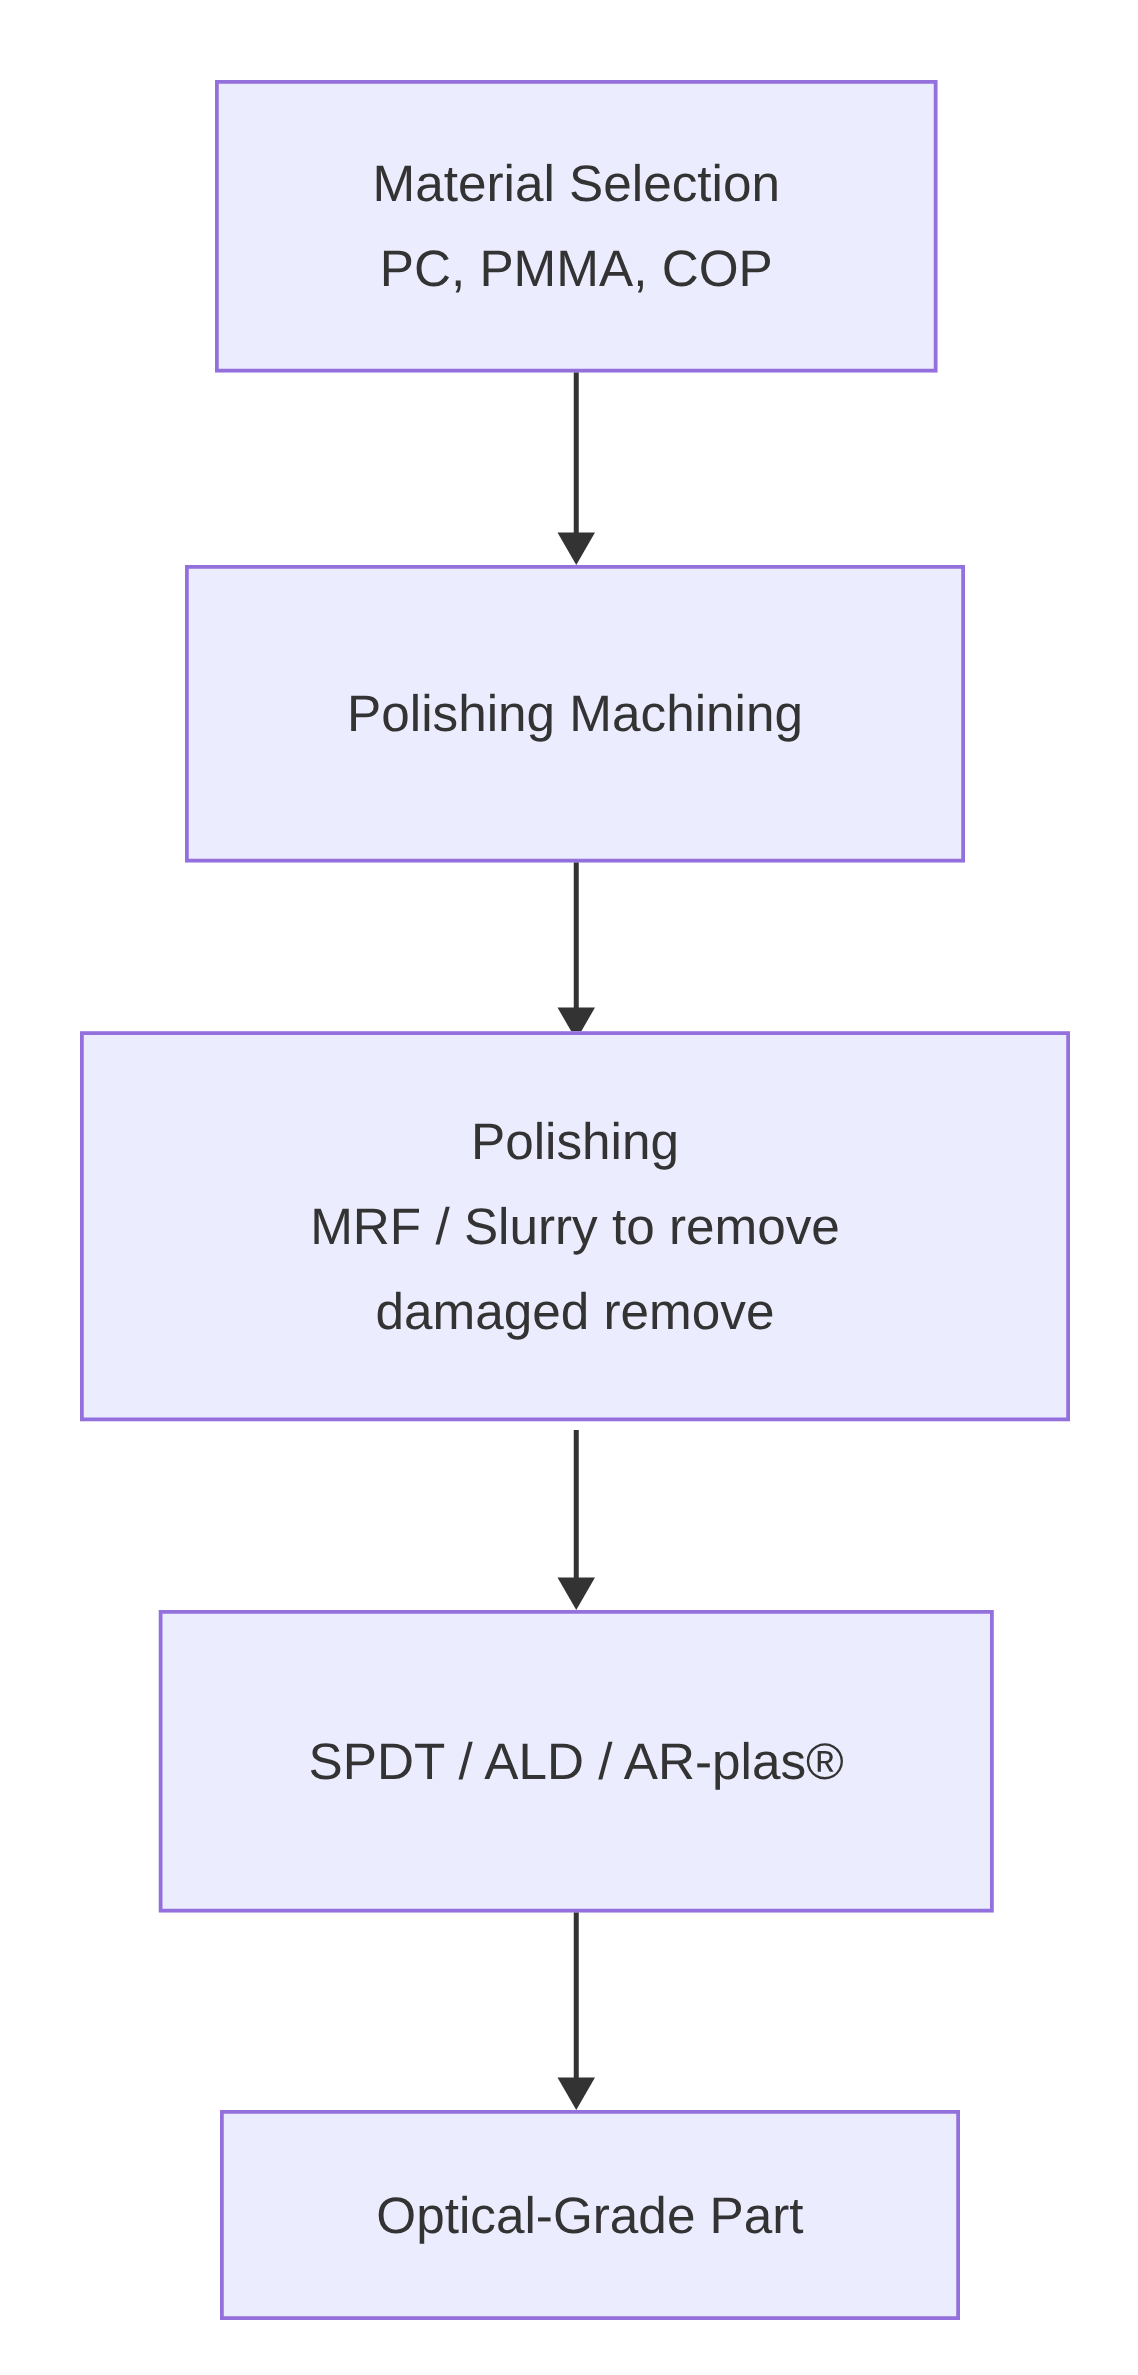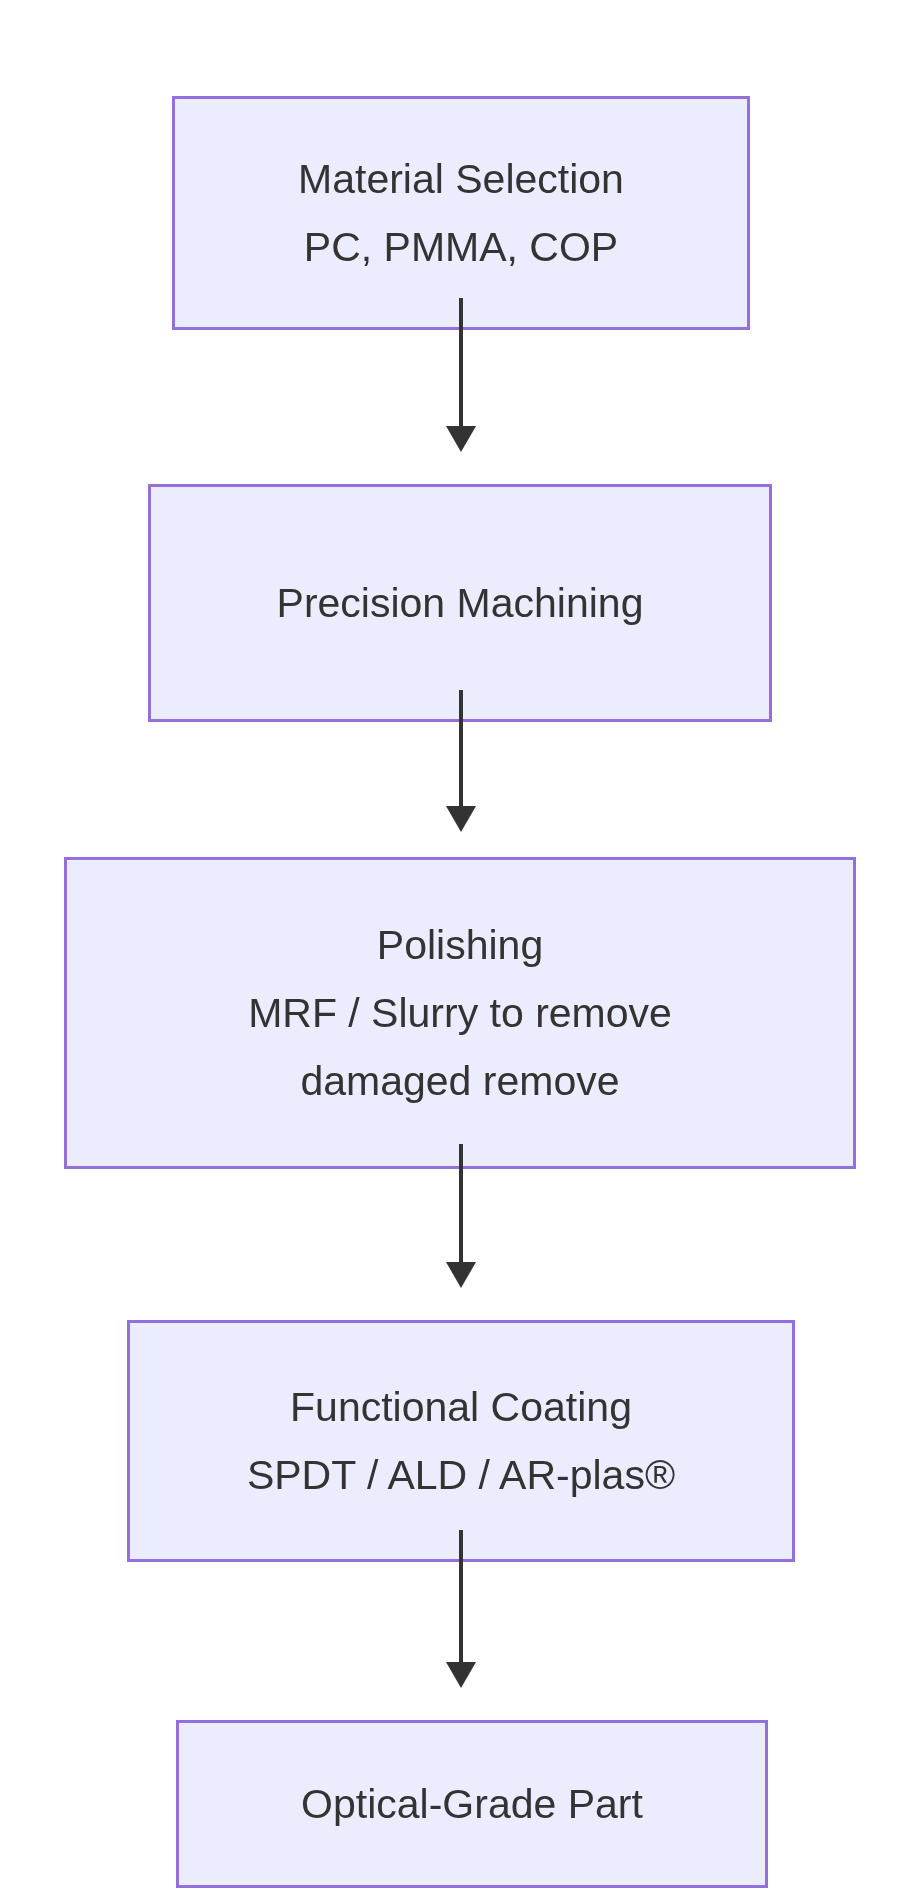--- a/index.html
+++ b/index.html
@@ -21,21 +21,20 @@
     background: var(--node-fill, #ECECFF);
     border: 3px solid var(--node-border, #9370DB);
     color: var(--text-color, #333333);
     display: flex;
     flex-direction: column;
     align-items: center;
     justify-content: center;
     text-align: center;
     font-size: 41px;
     line-height: 68px;
-    margin-top: 32px;
   }
   .node .line {
     display: block;
     white-space: nowrap;
   }
   
   .node-1 { left: 172px; top: 64px;   width: 578px; height: 234px; }
   .node-2 { left: 148px; top: 452px;  width: 624px; height: 238px; }
   .node-3 { left: 64px;  top: 825px;  width: 792px; height: 312px; }
   .node-4 { left: 127px; top: 1288px; width: 668px; height: 242px; }
@@ -76,41 +75,40 @@
     <span class="line">Material Selection</span>
     <span class="line">PC, PMMA, COP</span>
   </div>
 
   <div class="arrow arrow-1">
     <div class="shaft"></div>
     <div class="head"></div>
   </div>
 
   <div class="node node-2">
-    <span class="line">Precision Machining</span>
+    <span class="line">Polishing Machining</span>
   </div>
 
   <div class="arrow arrow-2">
     <div class="shaft"></div>
     <div class="head"></div>
   </div>
 
   <div class="node node-3">
     <span class="line">Polishing</span>
     <span class="line">MRF / Slurry to remove</span>
     <span class="line">damaged remove</span>
   </div>
 
   <div class="arrow arrow-3">
     <div class="shaft"></div>
     <div class="head"></div>
   </div>
 
   <div class="node node-4">
-    <span class="line">Functional Coating</span>
     <span class="line">SPDT / ALD / AR-plas®</span>
   </div>
 
   <div class="arrow arrow-4">
     <div class="shaft"></div>
     <div class="head"></div>
   </div>
 
   <div class="node node-5">
     <span class="line">Optical-Grade Part</span>

